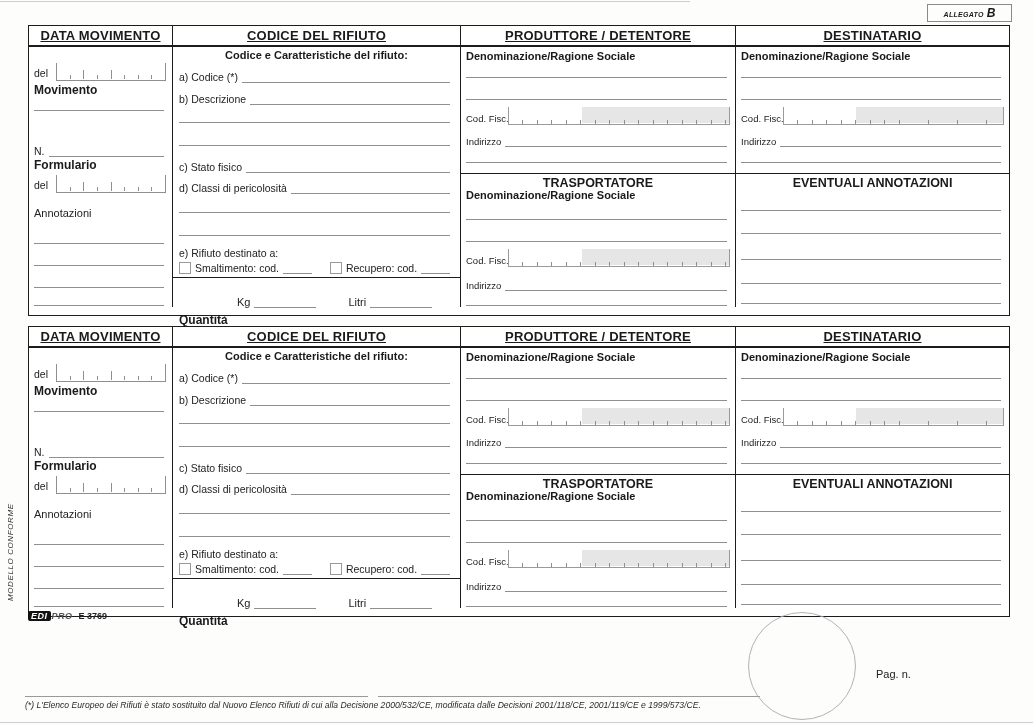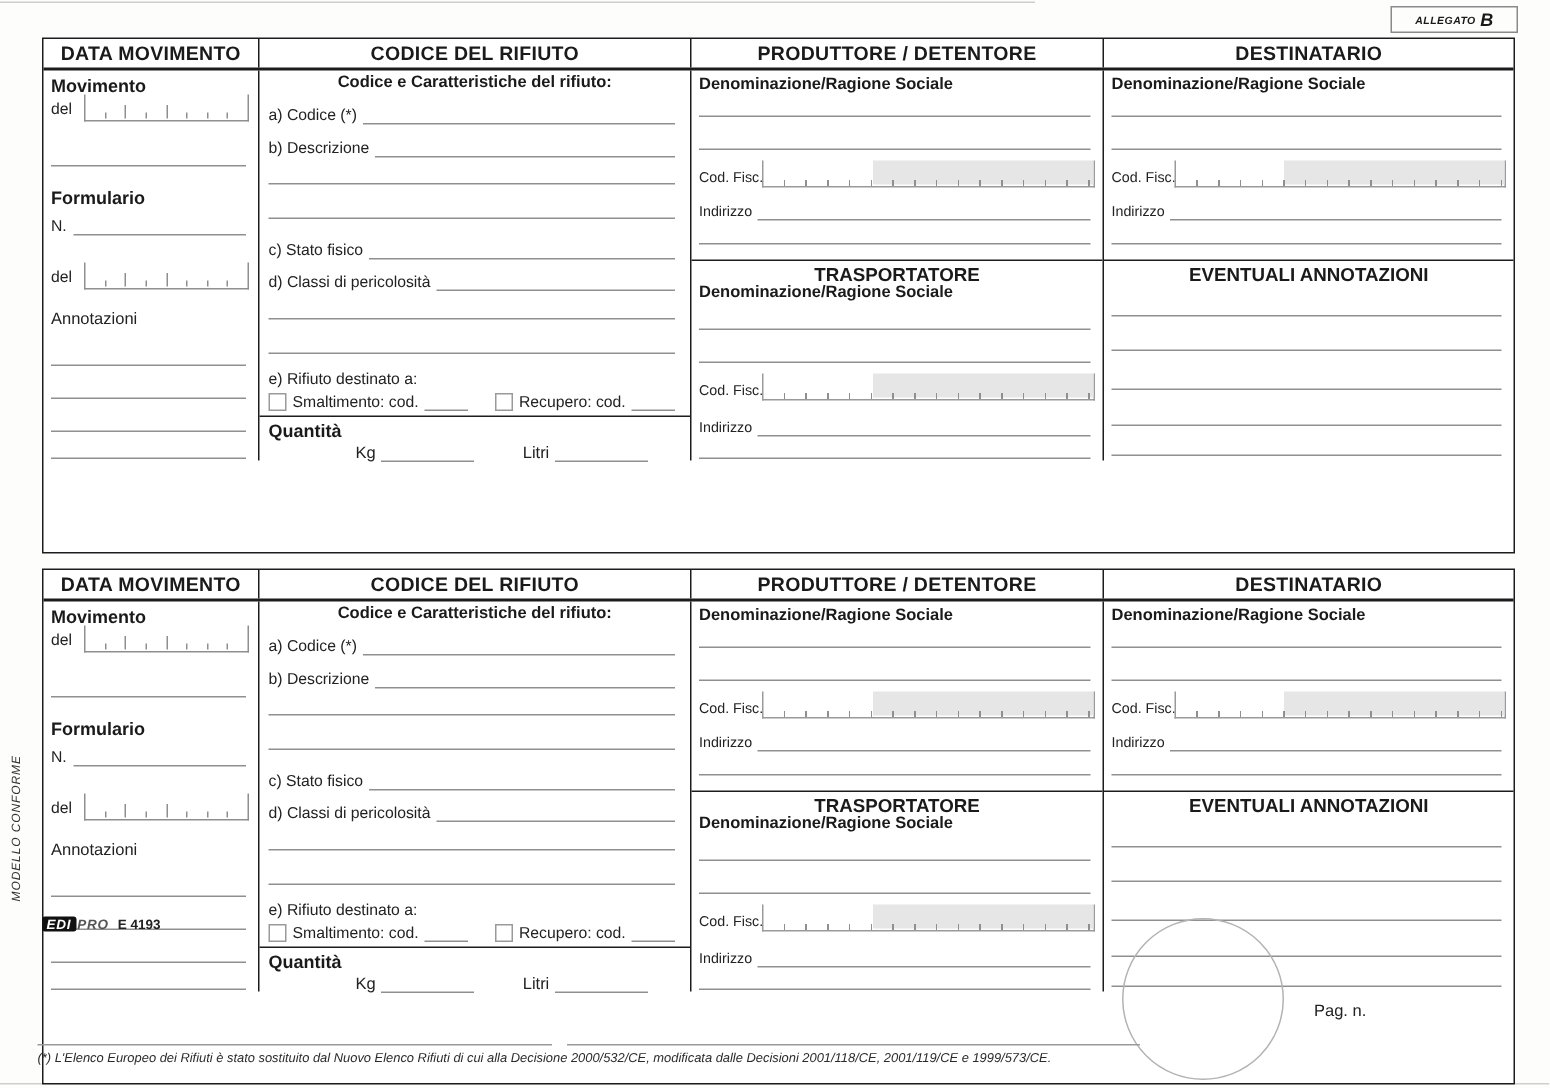--- a/index.html
+++ b/index.html
@@ -8,30 +8,30 @@
     font-family:"Liberation Sans","DejaVu Sans",sans-serif;color:#1a1a1a;
   }
   .scanline{position:absolute;background:#cfcfcf;}
   
   .allegato{position:absolute;left:927px;top:4px;width:83px;height:16px;border:1px solid #8a8a8a;
     display:flex;align-items:center;justify-content:center;font-style:italic;font-size:10px;}
   .allegato .sc{font-variant:small-caps;text-transform:lowercase;letter-spacing:.3px;font-weight:600;}
   .allegato b{font-size:12px;margin-left:3px;}
   
   #blocks{position:absolute;left:28px;top:25px;width:982px;}
-  .block{border:1.5px solid #1c1c1c;height:344px;box-sizing:border-box;background:#fff;margin-bottom:10px;position:relative;}
+  .block{border:1.5px solid #1c1c1c;height:291px;box-sizing:border-box;background:#fff;margin-bottom:10px;position:relative;text-decoration:underline;}
   .hdr-row{display:grid;grid-template-columns:144px 288px 275px 1fr;border-bottom:2px solid #1c1c1c;height:19px;}
   .hdr-row .hc{border-right:1.5px solid #1c1c1c;font-weight:bold;font-size:13px;text-align:center;line-height:19px;letter-spacing:.2px;overflow:hidden;}
   .hdr-row .hc:last-child{border-right:none;}
   .body-row{display:grid;grid-template-columns:144px 288px 275px 1fr;height:260px;}
   .col{position:relative;border-right:1.5px solid #1c1c1c;}
   .col:last-child{border-right:none;}
   
   .abs{position:absolute;}
-  .blb{font-weight:bold;font-size:12px;}
+  .blb{font-weight:bold;font-size:12px;margin-top:33px;}
   .slb{font-size:10.5px;color:#222;}
   .rule{position:absolute;border-top:1px solid #8f8f8f;height:0;}
   .lrow{position:absolute;display:flex;align-items:flex-end;}
   .lrow .ln{flex:1;border-bottom:1px solid #8f8f8f;height:13px;margin-left:4px;}
   
   .datebox{position:absolute;border:1px solid #8f8f8f;border-top:none;display:flex;justify-content:space-evenly;align-items:flex-end;height:17px;}
   .datebox i{width:1px;height:4px;background:#8f8f8f;margin-bottom:1px;}
   .datebox i:nth-child(2),.datebox i:nth-child(4){height:9px;}
   
   .cfrow{position:absolute;height:18px;}
@@ -372,21 +372,21 @@
 
     </div>
   </section>
 </div>
 
 <div class="vertical">MODELLO CONFORME</div>
 
 <div class="publisher">
   <span class="edi">EDI</span>
   <span class="pro">PRO</span>
-  <span class="pcode">E 4193</span>
+  <span class="pcode">E 3769</span>
 </div>
 
 <div class="stamp-circle"></div>
 <div class="pagn">Pag. n.</div>
 
 <div class="overline" style="left:25px;width:343px;"></div>
 <div class="overline" style="left:378px;width:382px;"></div>
 <div class="footnote">(*) L'Elenco Europeo dei Rifiuti è stato sostituito dal Nuovo Elenco Rifiuti di cui alla Decisione 2000/532/CE, modificata dalle Decisioni 2001/118/CE, 2001/119/CE e 1999/573/CE.</div>
 
 </body></html>

